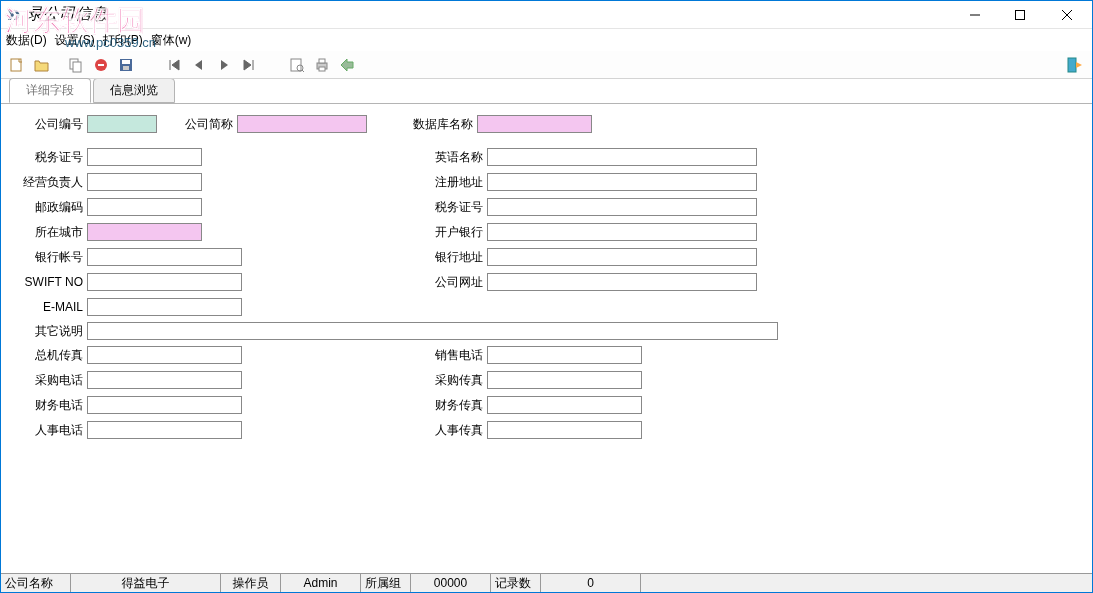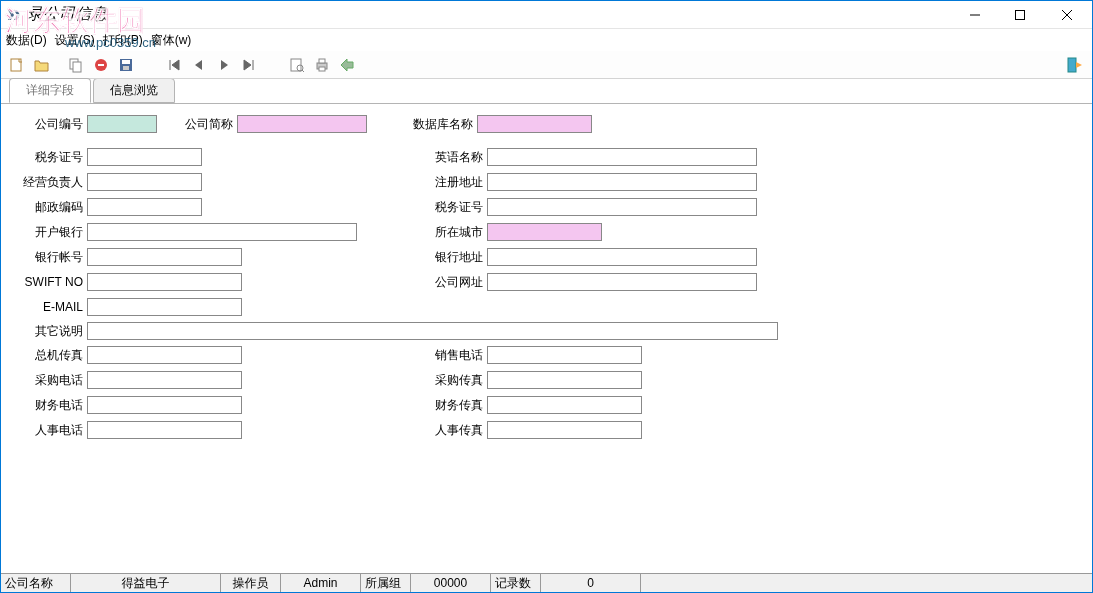--- a/index.html
+++ b/index.html
@@ -208,26 +208,26 @@
       </div>
     <div class="form-row">
         <span class="form-label">邮政编码</span>
         <input class="form-input" style="width: 115px;" value="">
       </div>
     <div class="form-row">
         <span class="form-label">税务证号</span>
         <input class="form-input" style="width: 270px;" value="">
       </div>
     <div class="form-row">
-        <span class="form-label">开户银行</span>
-        <input class="form-input" style="width: 270px;" value="">
-      </div>
-    <div class="form-row">
         <span class="form-label">所在城市</span>
         <input class="form-input pink" style="width: 115px;" value="">
+      </div>
+    <div class="form-row">
+        <span class="form-label">开户银行</span>
+        <input class="form-input" style="width: 270px;" value="">
       </div>
     <div class="form-row">
         <span class="form-label">银行帐号</span>
         <input class="form-input" style="width: 155px;" value="">
       </div>
     <div class="form-row">
         <span class="form-label">银行地址</span>
         <input class="form-input" style="width: 270px;" value="">
       </div>
     <div class="form-row">

